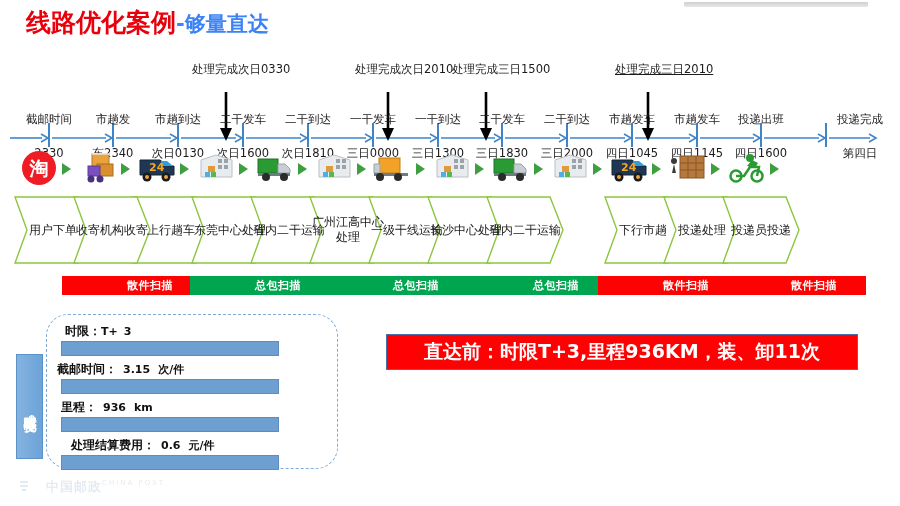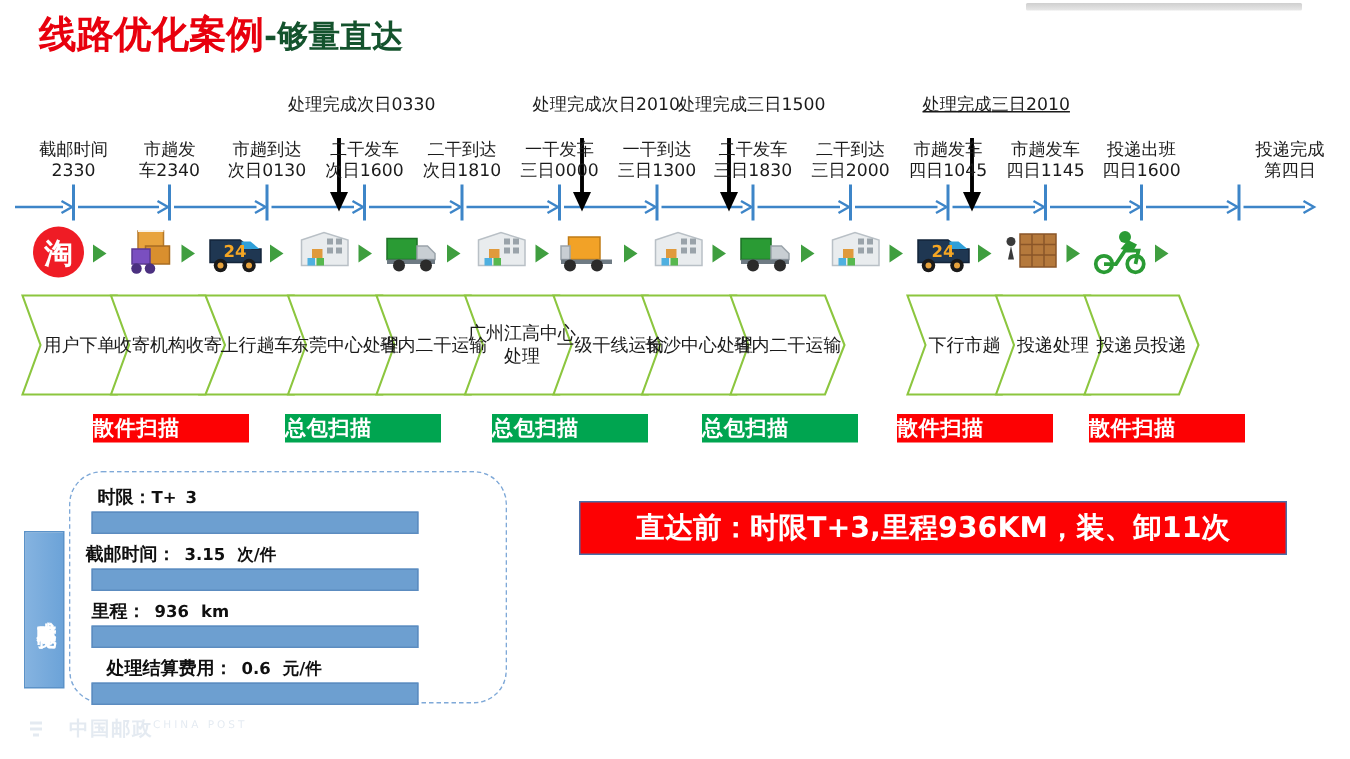--- a/index.html
+++ b/index.html
@@ -26,34 +26,34 @@
   
   .title {
     position: absolute;
     left: 26px; top: 6px;
     font-size: 25px;
     font-weight: bold;
     letter-spacing: 0px;
     white-space: nowrap;
   }
   .title .t-red { color: #e8000d; }
-  .title .t-dark { color: #14532d; font-size: 21px; }
+  .title .t-dark { color: #3b82f6; font-size: 21px; }
 
   
   .timeline { position: absolute; left: 0; top: 0; width: 900px; height: 150px; }
 
   .tl-label {
     position: absolute;
     text-align: center;
     font-size: 11.5px;
     color: #1b1b1b;
     line-height: 14px;
     white-space: nowrap;
   }
-  .tl-label .ln { display: block; }
+  .tl-label .ln { display: block; margin-top: 20px; }
 
   .tl-top {
     position: absolute;
     text-align: center;
     font-size: 11.5px;
     color: #1b1b1b;
     line-height: 14px;
     white-space: nowrap;
   }
 
@@ -92,26 +92,27 @@
   .chev-border {
     position: absolute; left: 0; top: 0; width: 100%; height: 100%;
     z-index: 1;
   }
 
   
   .badges { position: absolute; left: 0; top: 276px; width: 900px; height: 20px; }
   .badge {
     position: absolute;
     height: 19px;
-    display: flex; align-items: center; justify-content: flex-start;
+    display: flex; align-items: center; justify-content: center;
     color: #ffffff;
-    font-size: 14px;
+    font-size: 11px;
     font-weight: bold;
     letter-spacing: 0.5px;
     white-space: nowrap;
+    padding-left: 36px;
   }
   .badge.red   { background: #fd0103; }
   .badge.green { background: #00a550; }
 
   
   .metrics-wrap { position: absolute; left: 8px; top: 312px; }
   .vert-label {
     position: absolute;
     left: 8px; top: 42px;
     width: 27px; height: 105px;

